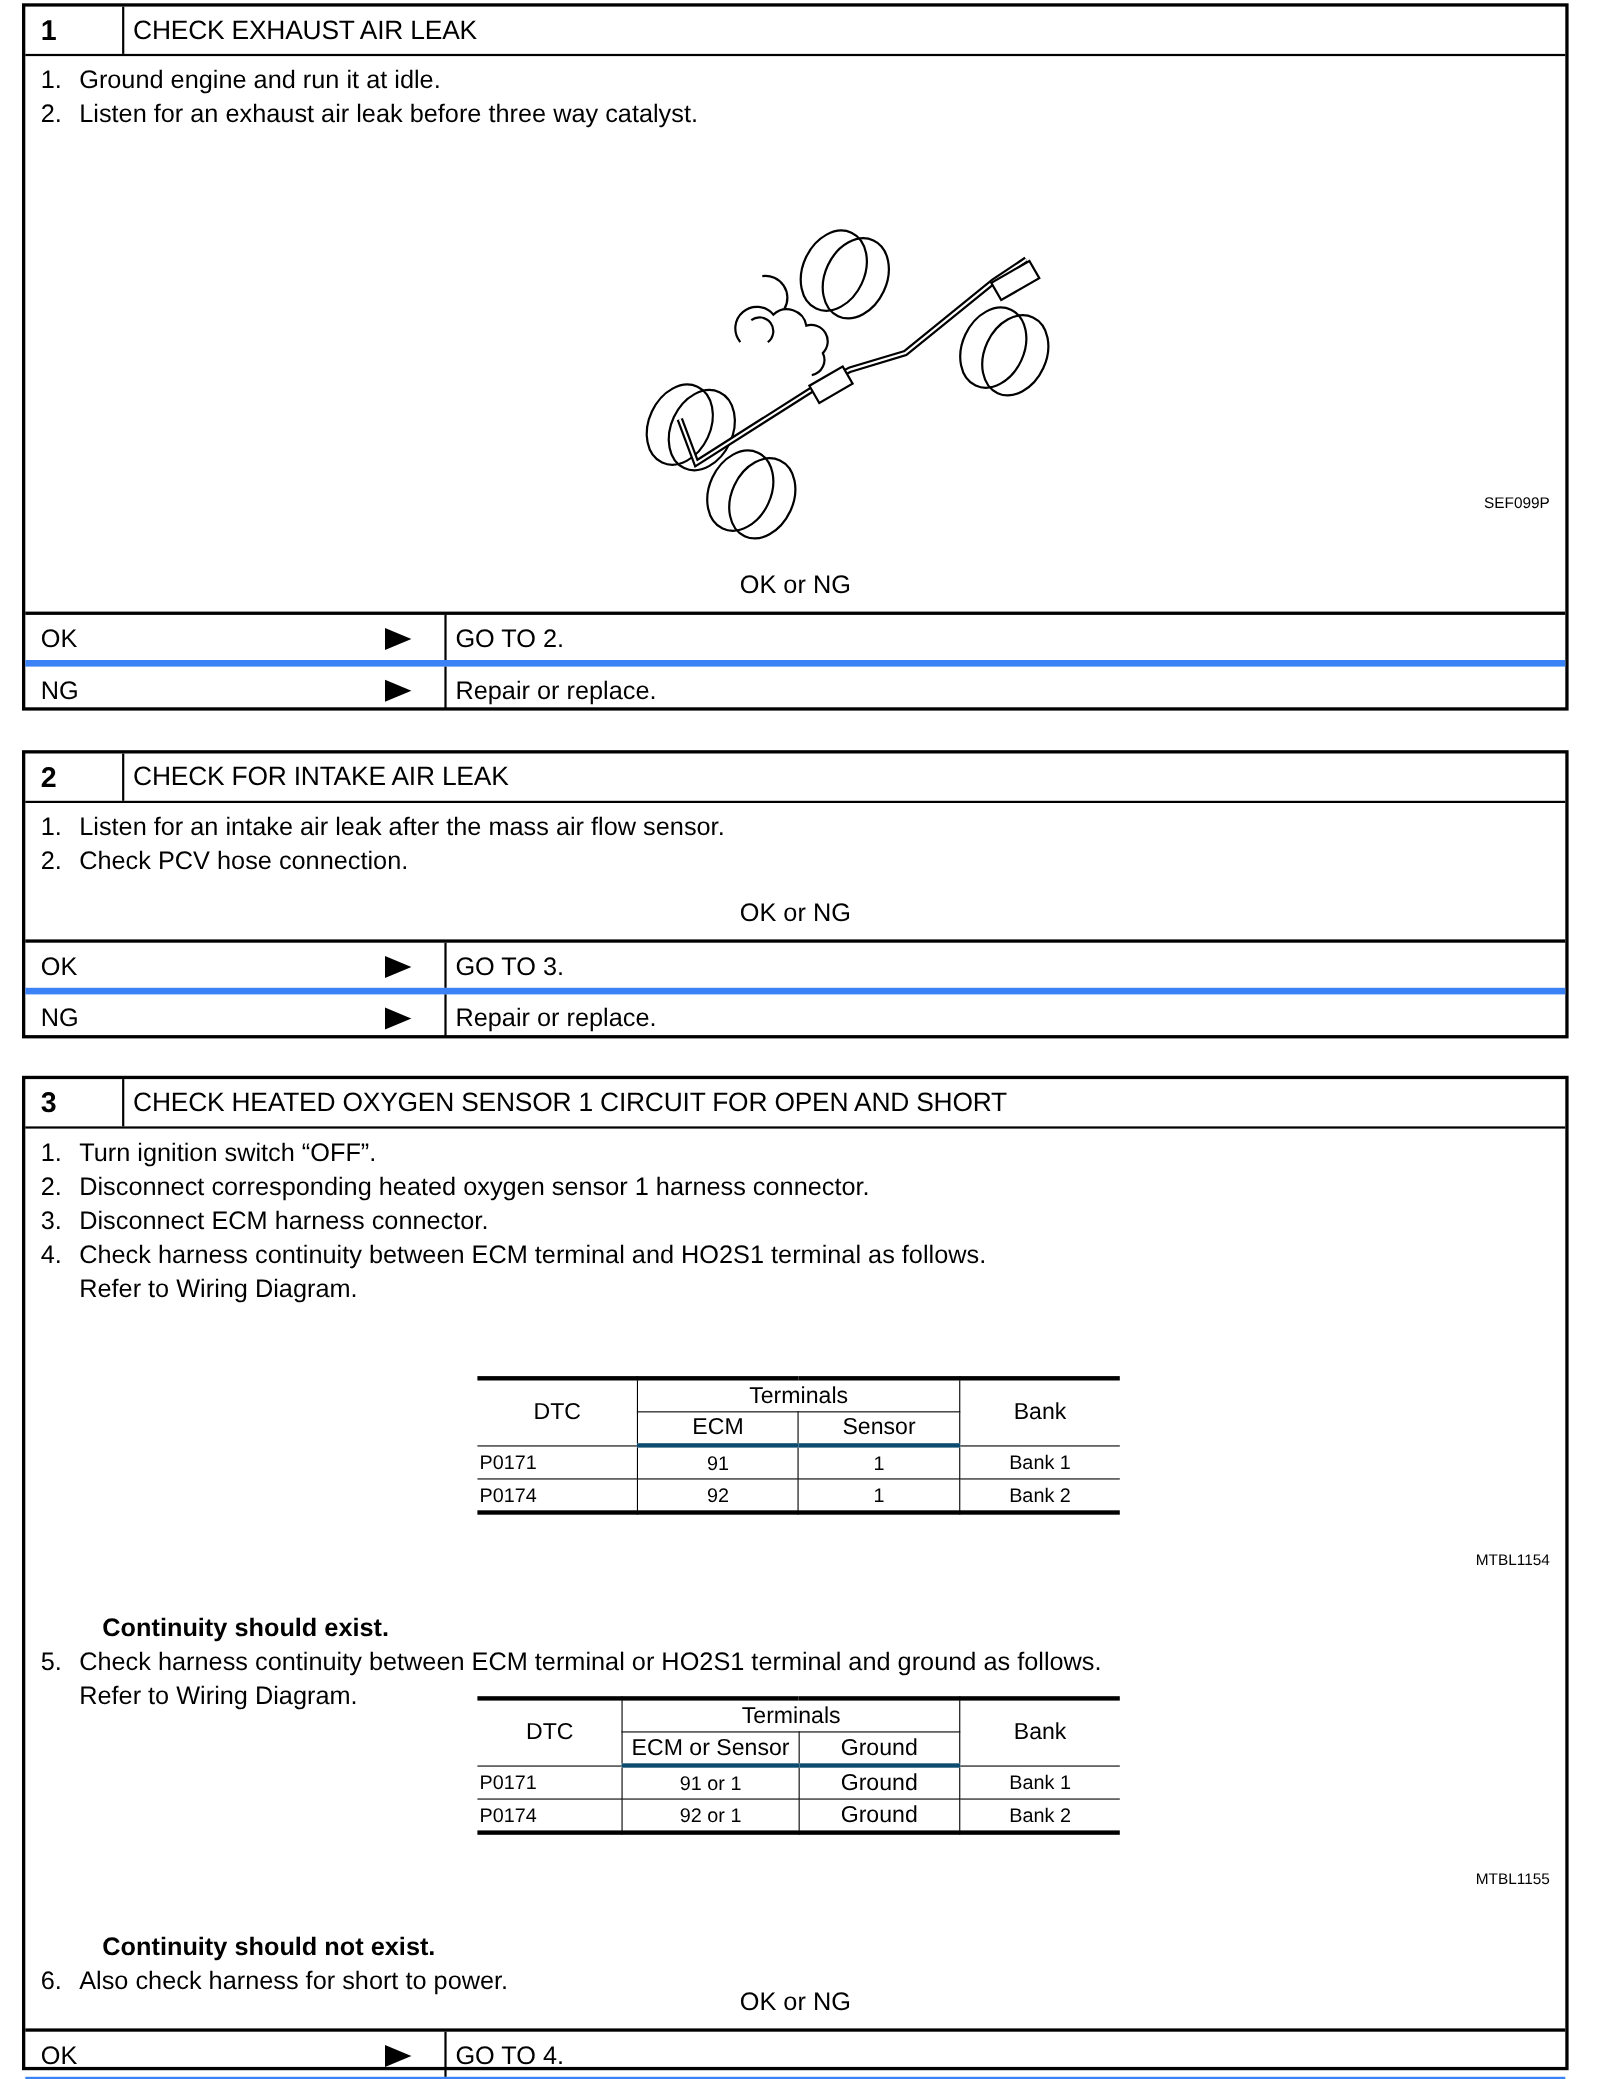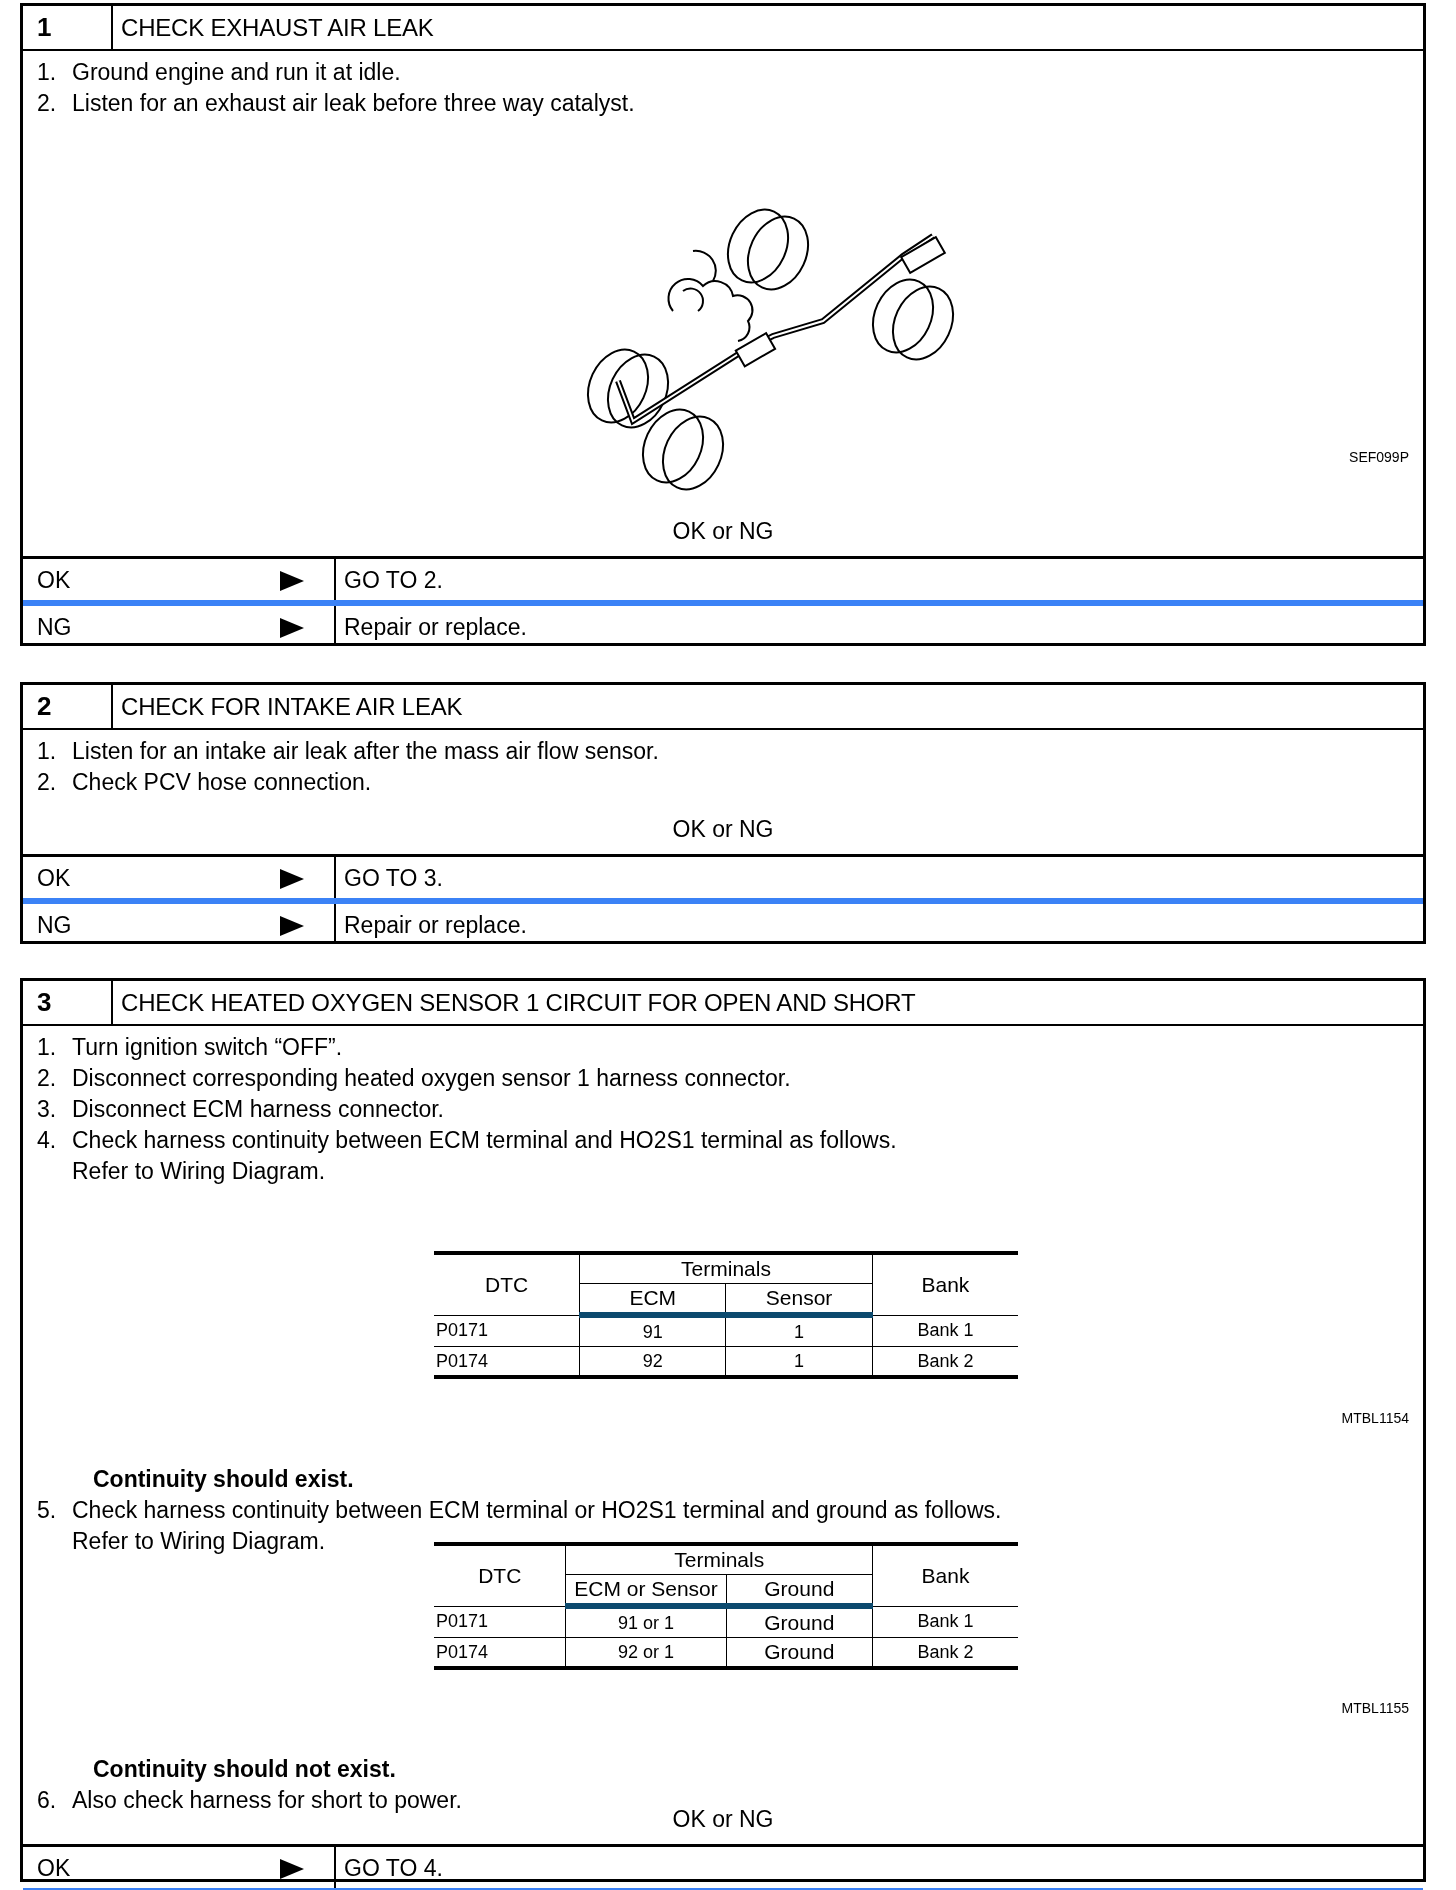--- a/index.html
+++ b/index.html
@@ -9,33 +9,33 @@
   .hdr .num { width:90px; border-right:2px solid #000; box-sizing:border-box; font-weight:bold; font-size:26px; padding-left:14px; line-height:43px; }
   .hdr .title { flex:1; font-weight:normal; font-size:24px; padding-left:8px; line-height:43px; letter-spacing:-0.2px; }
   .body { position:relative; box-sizing:border-box; padding:6px 0 0 14px; font-size:23px; }
   .step { line-height:31px; white-space:nowrap; }
   .step .n { display:inline-block; width:35px; }
   .indent { padding-left:35px; }
   .okng { position:absolute; left:0; right:0; text-align:center; font-weight:normal; font-size:23px; }
   .ref { position:absolute; right:14px; font-size:14px; }
   .res { display:flex; height:44px; border-top:6px solid #3b82f6; box-sizing:border-box; font-size:23px; }
   .res.first { border-top:3px solid #000; }
-  .res .lab { width:313px; border-right:2px solid #000; box-sizing:border-box; position:relative; padding-left:14px; line-height:42px; }
+  .res .lab { width:383px; border-right:2px solid #000; box-sizing:border-box; position:relative; padding-left:14px; line-height:42px; }
   .res .arrow { position:absolute; right:30px; top:12px; width:0; height:0; border-top:10px solid transparent; border-bottom:10px solid transparent; border-left:24px solid #000; }
   .res .act { flex:1; padding-left:8px; line-height:42px; white-space:nowrap; }
   .bold-note { font-weight:bold; padding-left:70px; line-height:31px;margin-top:28px; }
   table.dt { position:absolute; border-collapse:collapse; font-size:18px; border-top:4px solid #000; border-bottom:4px solid #000; }
   table.dt td, table.dt th { border:1px solid #000; font-weight:normal; text-align:center; height:28px; padding:0 2px; }
   table.dt tr:first-child th { border-top:none; }
   table.dt tr:last-child td { border-bottom:none; }
   table.dt th.big { font-size:21px; }
   table.dt td:first-child, table.dt th:first-child { border-left:none; }
   table.dt td:last-child, table.dt th:last-child { border-right:none; }
   table.dt td.dtc { text-align:left; }
-  table.dt tr.hdr2 th { border-bottom:6px solid #0c4a6e; }
+  table.dt tr.hdr2 th { border-bottom:4px solid #0c4a6e; }
   .illus { position:absolute; left:500px; top:140px; width:460px; height:310px; }
 </style>
 </head>
 <body>
 
 <div class="box" style="top:3px; height:643px;">
   <div class="hdr">
     <div class="num">1</div>
     <div class="title">CHECK EXHAUST AIR LEAK</div>
   </div>

